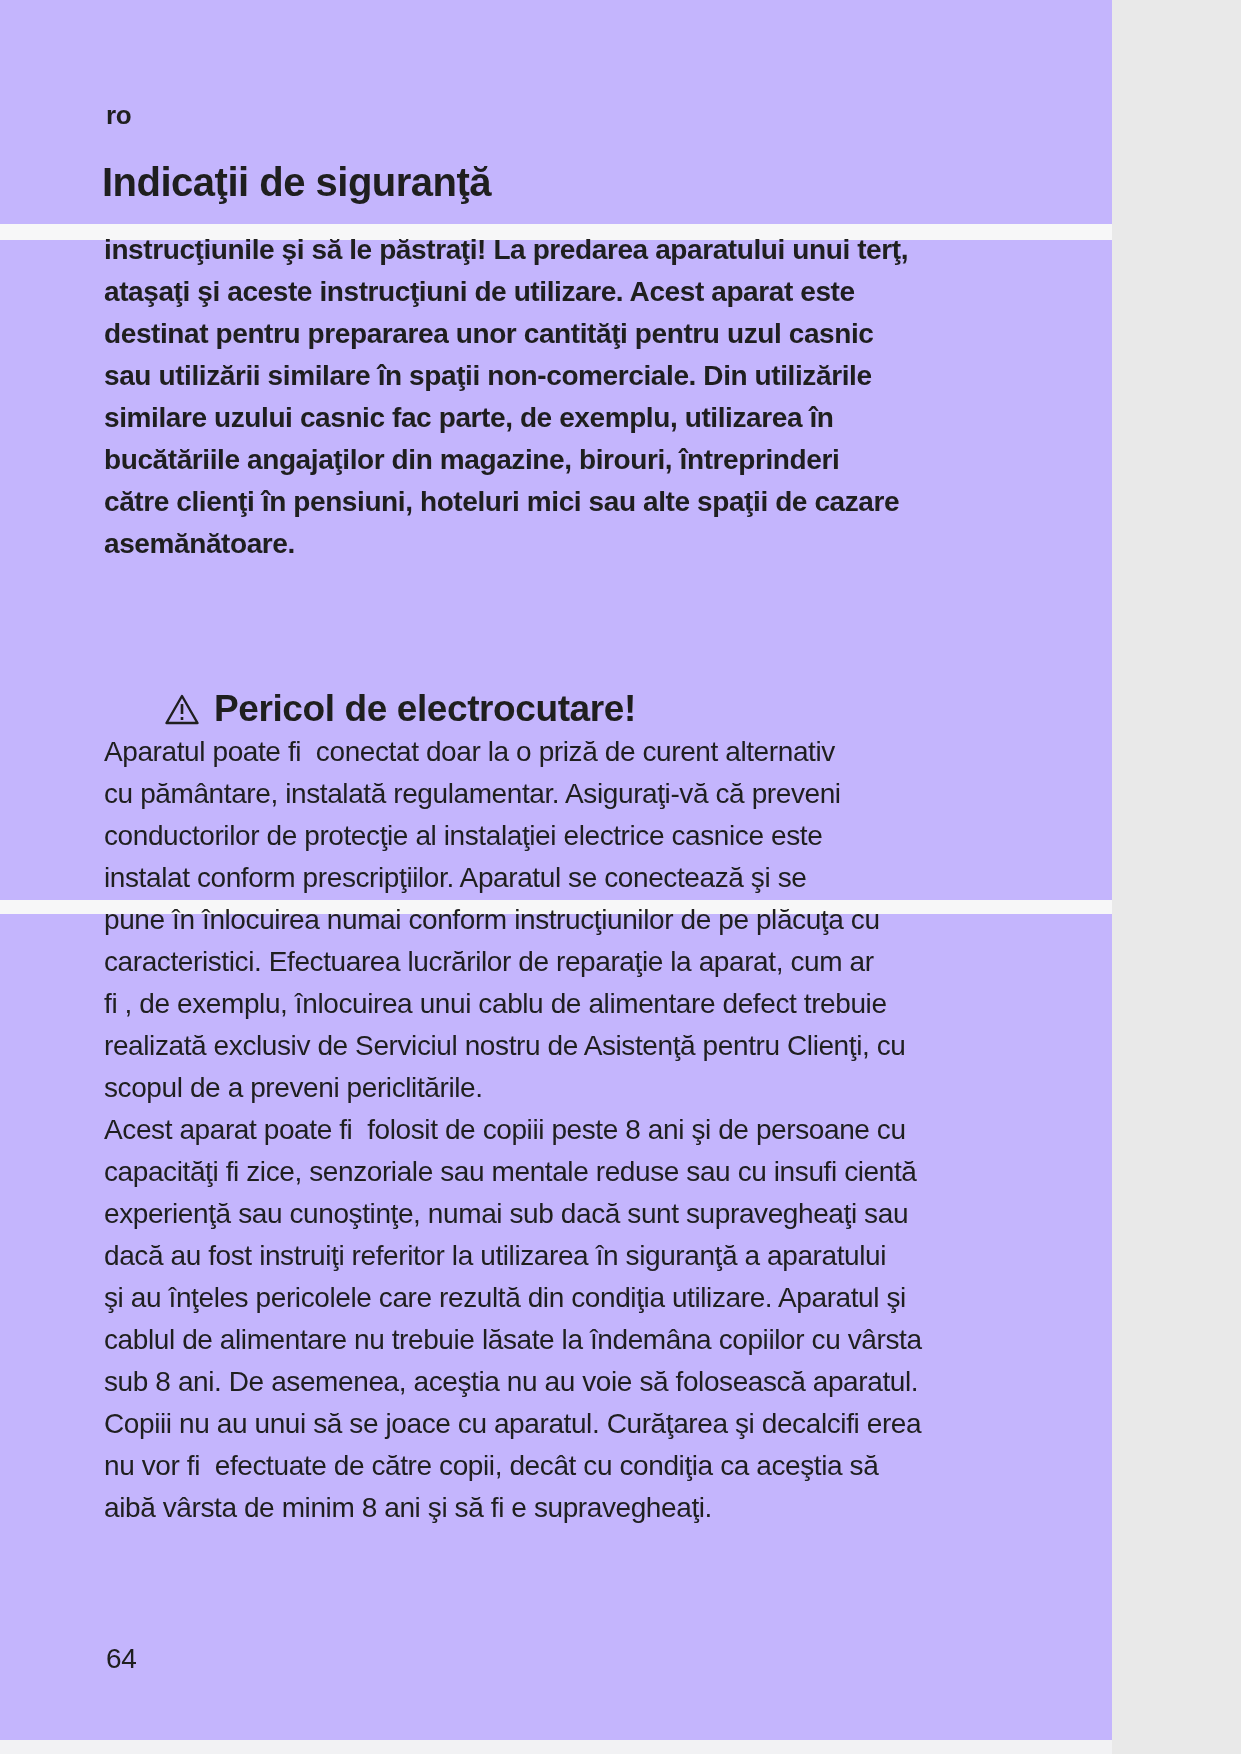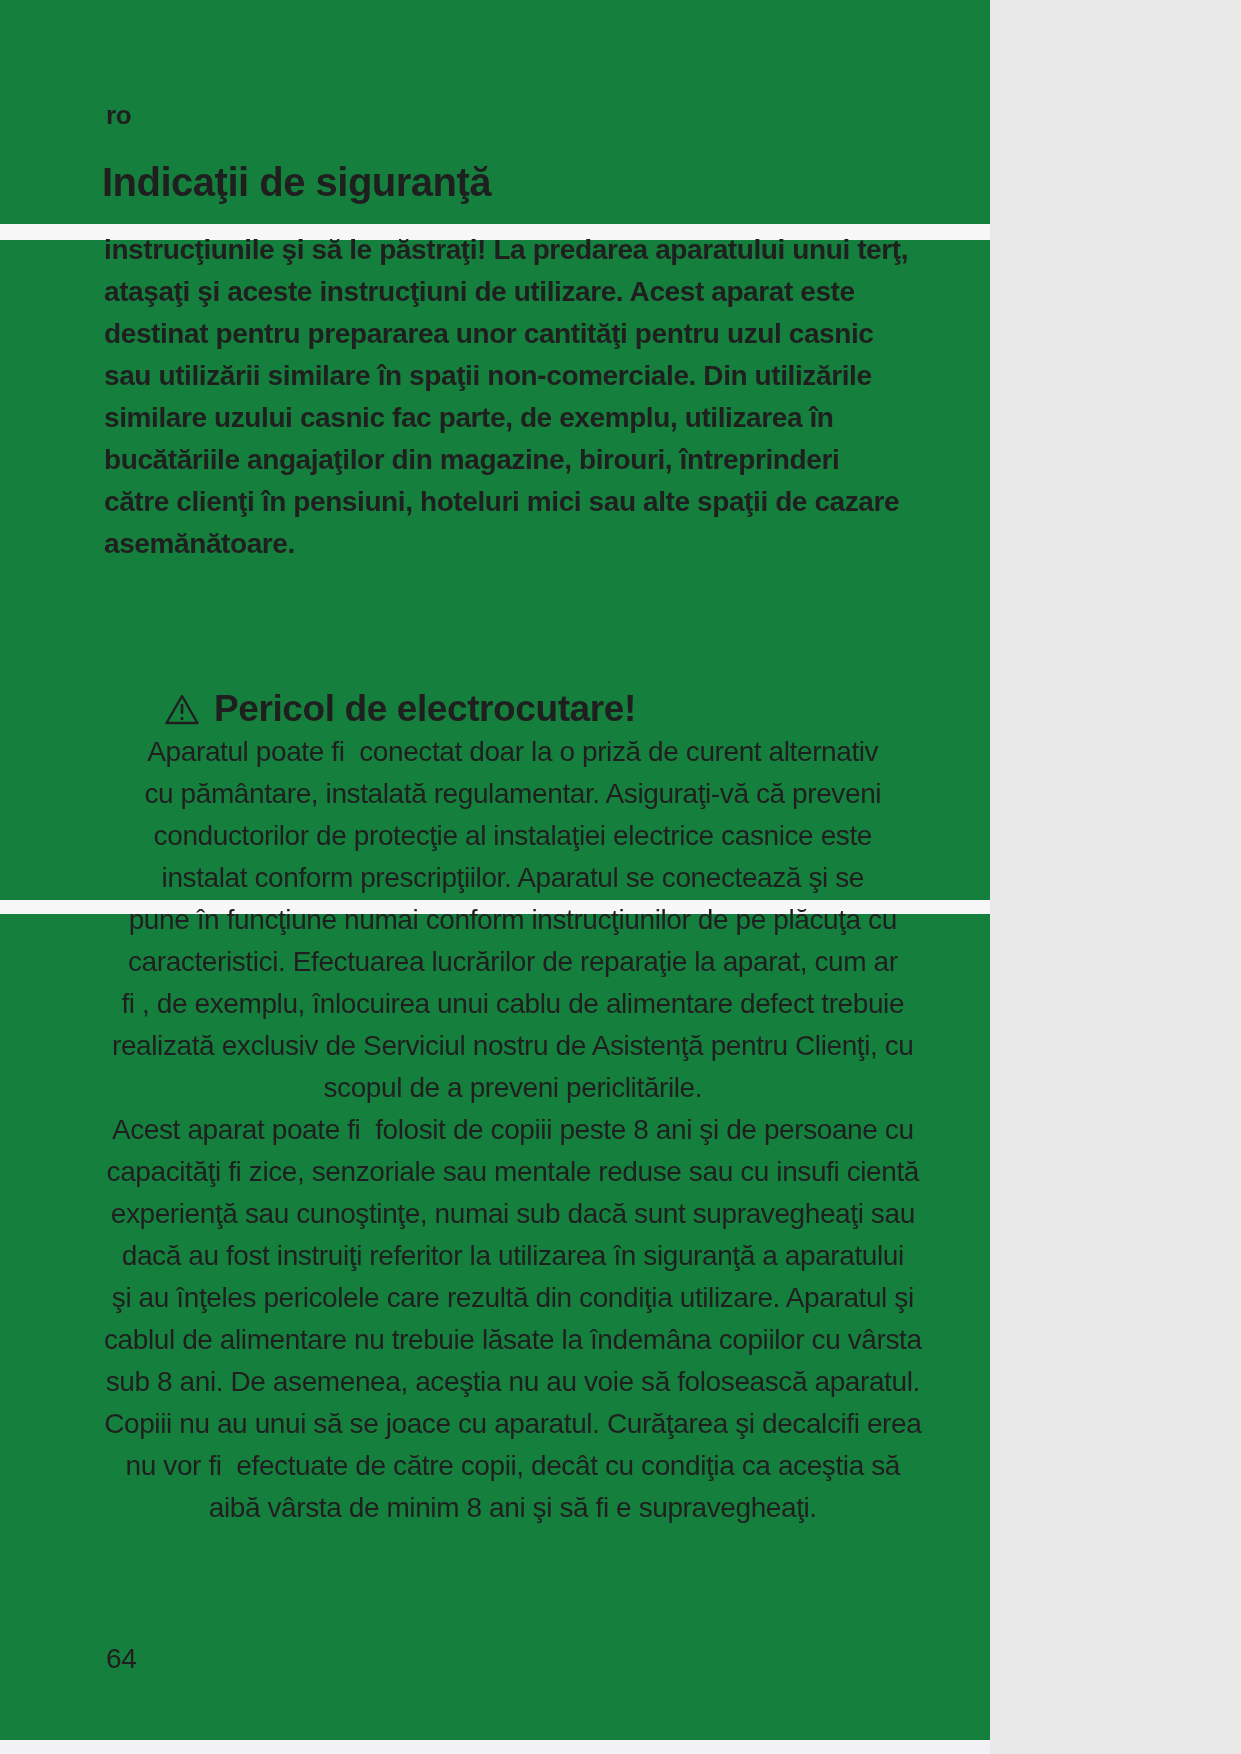--- a/index.html
+++ b/index.html
@@ -1,21 +1,21 @@
 <!DOCTYPE html>
 <html><head>
 <meta charset="utf-8">
 <style>
   * { margin: 0; padding: 0; box-sizing: border-box; }
   html, body { background: #e9e9e9; }
   .page {
     position: relative;
-    width: 990px;
+    width: 1112px;
     height: 1754px;
-    background: #15803d;
+    background: #c4b5fd;
     font-family: "Liberation Sans", sans-serif;
     color: #1f1f1f;
     overflow: hidden;
   }
   
   .scan-band { position: absolute; left: 0; width: 100%; background: #f7f7f8; }
   .band-1 { top: 224px; height: 16px; }
   .band-2 { top: 900px; height: 14px; }
   .band-3 { top: 1740px; height: 14px; background:#f2f2f4; }
 
@@ -36,21 +36,21 @@
     position: absolute; left: 104px; top: 688px;
     height: 42px; display: flex; align-items: center;
     font-size: 37px; font-weight: bold; letter-spacing: -0.4px;
   }
   .warning-heading .indent { display: inline-block; width: 60px; }
   .warning-icon { display: inline-flex; align-items: center; margin-right: 14px; }
   .warning-icon svg { display: block; }
   .body-text {
     position: absolute; left: 104px; top: 731px;
     font-size: 28px; font-weight: normal;
-    line-height: 42px; letter-spacing: -0.4px; text-align: center;
+    line-height: 42px; letter-spacing: -0.4px;
   }
   .line { white-space: pre; }
   .page-number {
     position: absolute; left: 106px; top: 1638px;
     font-size: 28px; line-height: 42px; letter-spacing: -0.3px; text-align: right;
   }
 </style>
 </head>
 <body>
 
@@ -84,21 +84,21 @@
       </svg>
     </span>
     <span>Pericol de electrocutare!</span>
   </div>
 
   <div class="body-text">
       <div class="line">Aparatul poate fi  conectat doar la o priză de curent alternativ</div>
       <div class="line">cu pământare, instalată regulamentar. Asiguraţi-vă că preveni</div>
       <div class="line">conductorilor de protecţie al instalaţiei electrice casnice este</div>
       <div class="line">instalat conform prescripţiilor. Aparatul se conectează şi se</div>
-      <div class="line">pune în funcţiune numai conform instrucţiunilor de pe plăcuţa cu</div>
+      <div class="line">pune în înlocuirea numai conform instrucţiunilor de pe plăcuţa cu</div>
       <div class="line">caracteristici. Efectuarea lucrărilor de reparaţie la aparat, cum ar</div>
       <div class="line">fi , de exemplu, înlocuirea unui cablu de alimentare defect trebuie</div>
       <div class="line">realizată exclusiv de Serviciul nostru de Asistenţă pentru Clienţi, cu</div>
       <div class="line">scopul de a preveni periclitările.</div>
       <div class="line">Acest aparat poate fi  folosit de copiii peste 8 ani şi de persoane cu</div>
       <div class="line">capacităţi fi zice, senzoriale sau mentale reduse sau cu insufi cientă</div>
       <div class="line">experienţă sau cunoştinţe, numai sub dacă sunt supravegheaţi sau</div>
       <div class="line">dacă au fost instruiţi referitor la utilizarea în siguranţă a aparatului</div>
       <div class="line">şi au înţeles pericolele care rezultă din condiţia utilizare. Aparatul şi</div>
       <div class="line">cablul de alimentare nu trebuie lăsate la îndemâna copiilor cu vârsta</div>

